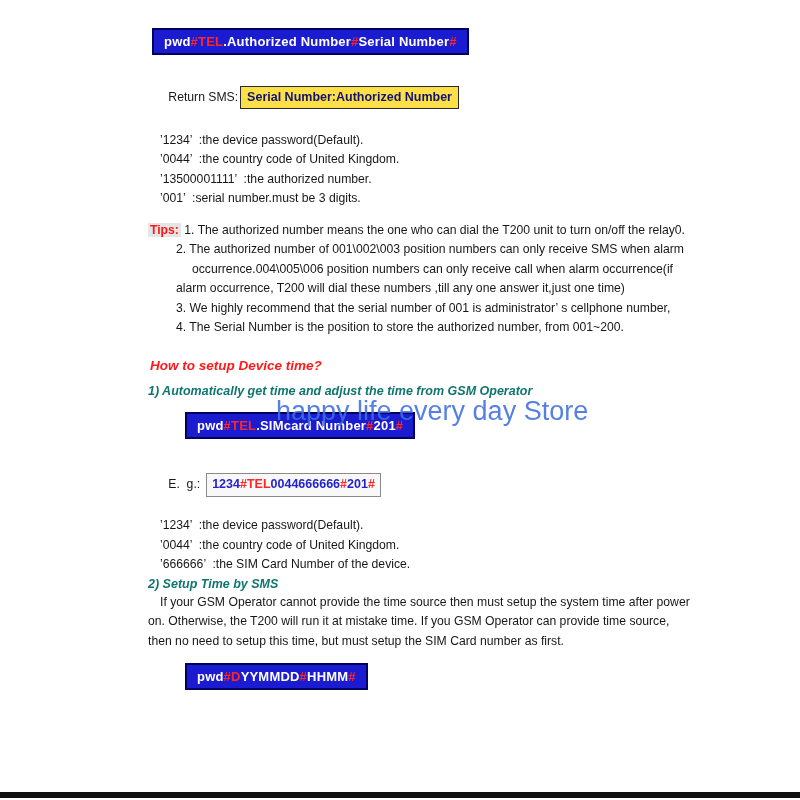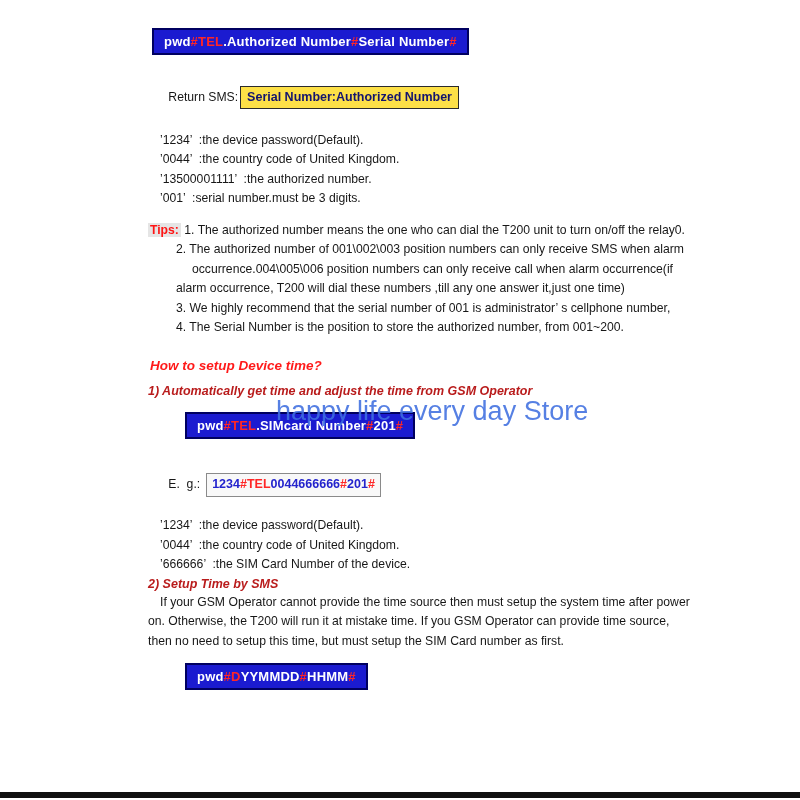--- a/index.html
+++ b/index.html
@@ -51,21 +51,21 @@
   .t-ind-a{margin-left:28px;}
   .t-ind-b{margin-left:44px;}
   .t-ind-c{margin-left:12px;}
   .time-heading{
     margin-top:19px;margin-left:2px;
     font-size:13.5px;font-weight:bold;font-style:italic;color:#ff1a1a;
     line-height:18px;
   }
   .sub-heading{
     margin-top:7px;font-size:12.5px;font-style:italic;font-weight:bold;
-    color:#b91c1c;line-height:18px;white-space:pre;
+    color:#0f766e;line-height:18px;white-space:pre;
   }
   .sub-heading.second{margin-top:0;font-weight:bold;}
   .para-block{margin-top:0;}
   .para-indent{margin-left:12px;}
   .watermark{
     position:absolute;left:276px;top:396px;z-index:5;
     font-size:27px;color:#3f6fe0;opacity:.88;white-space:pre;
     font-family:"Liberation Sans", sans-serif;
   }
   .bottom-bar{

